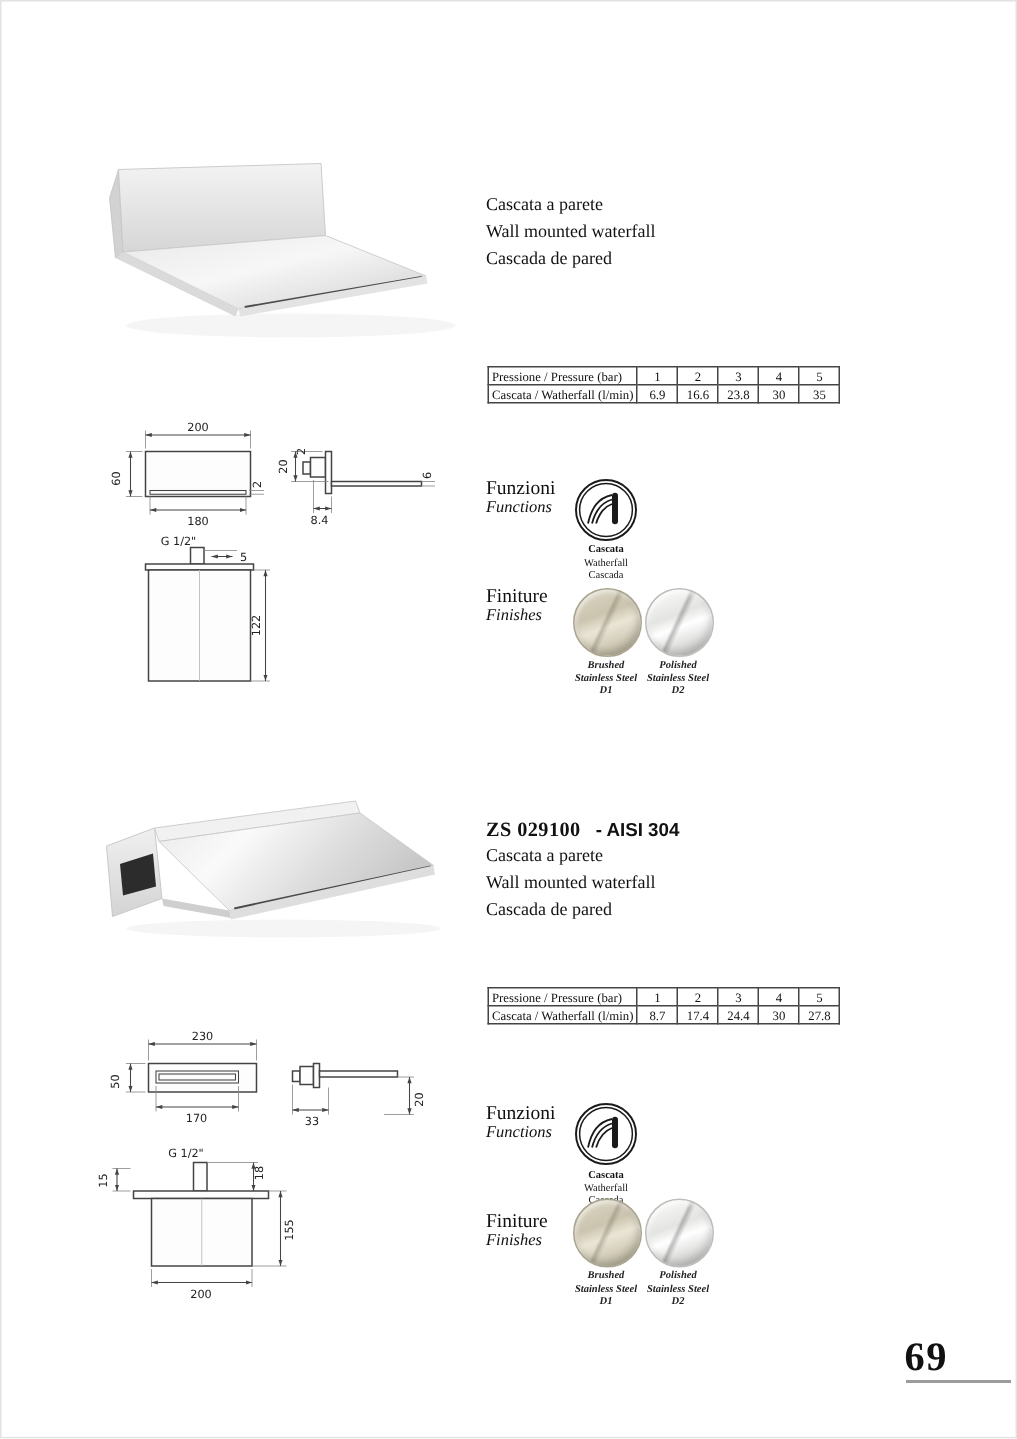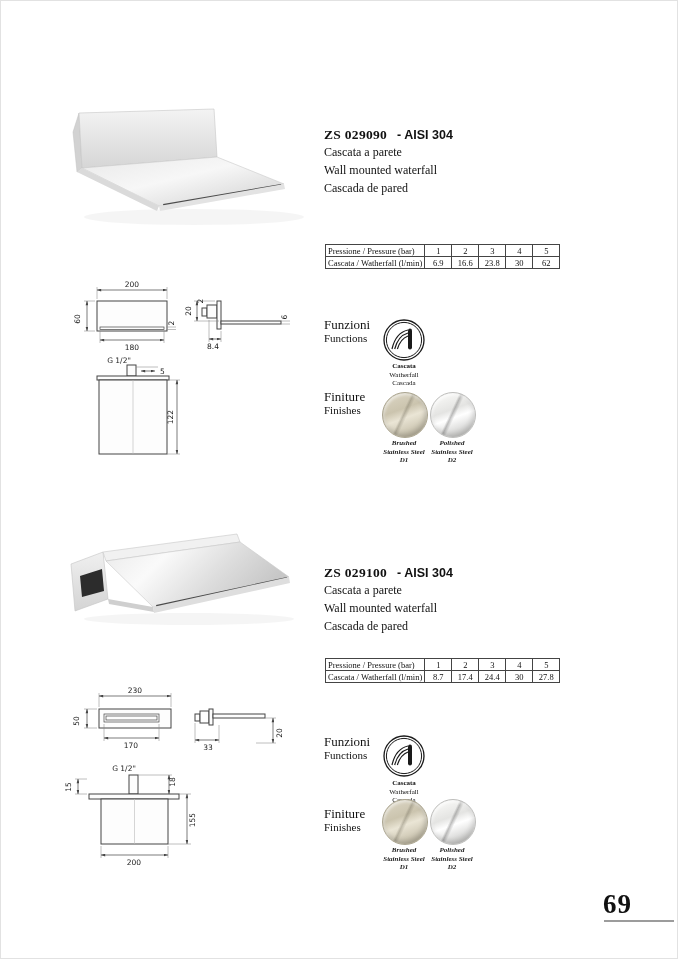--- a/index.html
+++ b/index.html
@@ -10,21 +10,21 @@
   .code-line{font-size:13.5px;font-weight:bold;letter-spacing:.3px;white-space:nowrap;}
   .code-mat{font-family:"Liberation Sans",sans-serif;font-size:12.5px;font-weight:bold;margin-left:10px;letter-spacing:0;}
   .desc{font-size:12px;line-height:18px;margin-top:0;}
   
   table.spec{border-collapse:collapse;font-size:8.5px;color:#111;}
   table.spec td{border:1px solid #444;height:11px;padding:0 2px;line-height:10px;}
   td.lbl{width:92px;text-align:left;white-space:nowrap;margin-left:17px;}
   td.val{width:22px;text-align:center;}
   
   .sec-title{font-size:13px;line-height:15px;}
-  .sec-sub{font-size:11px;line-height:12px;}
+  .sec-sub{font-size:11px;font-style:italic;line-height:12px;}
   .icon-cap{width:70px;text-align:center;font-size:7px;line-height:8.5px;}
   .icon-cap .b{font-weight:bold;}
   .icon-cap .i{}
   .sw{width:44px;height:44px;border-radius:50%;}
   .sw-d1{background:
       linear-gradient(115deg, rgba(0,0,0,0) 44%, rgba(110,105,88,.35) 48%, rgba(0,0,0,0) 54%),
       linear-gradient(160deg,#d9d3c1 8%,#cbc4ae 38%,#eae5d5 55%,#bfb8a2 92%);
       border:1px solid #aaa48f;
       box-shadow:inset -2px -3px 5px rgba(0,0,0,.18), inset 1px 2px 3px rgba(255,255,255,.55);}
   .sw-d2{background:
@@ -64,23 +64,20 @@
     <ellipse cx="135" cy="112" rx="110" ry="8" fill="#000" opacity="0.04"></ellipse>
     <polygon points="14,27 20,8 23,63 18,67" fill="#d2d2d2" stroke="#c0c0c0" stroke-width="0.5"></polygon>
     <polygon points="20,8 155,4 158,52 23,63" fill="url(#pg1a)" stroke="#c6c6c6" stroke-width="0.6"></polygon>
     <polygon points="23,63 158,52 225,79 100,101" fill="url(#pg1b)" stroke="#c9c9c9" stroke-width="0.6"></polygon>
     <polygon points="18,67 23,63 100,101 98,106" fill="#dadada"></polygon>
     <polygon points="104,99 222,79 223,83 105,103" fill="#3c3c3c" opacity="0.9"></polygon>
     <polygon points="100,101 225,79 226,84 101,106" fill="#e3e3e3"></polygon>
   </svg>
 
   <div class="abs" style="left:323px;top:126px;width:250px;">
-    <div class="code-line">
-      <span>ZS 029090</span><span class="code-mat">- AISI 304</span>
-    </div>
     <div class="desc">
       <div>Cascata a parete</div>
       <div>Wall mounted waterfall</div>
       <div>Cascada de pared</div>
     </div>
   </div>
 
   <table class="spec abs" style="left:324px;top:243px;">
     <tbody>
         <tr>
@@ -90,21 +87,21 @@
       <td class="val">3</td>
       <td class="val">4</td>
       <td class="val">5</td>
     </tr>
     <tr>
       <td class="lbl">Cascata / Watherfall (l/min)</td>
       <td class="val">6.9</td>
       <td class="val">16.6</td>
       <td class="val">23.8</td>
       <td class="val">30</td>
-      <td class="val">62</td>
+      <td class="val">35</td>
     </tr>
   </tbody>
     </table>
 
   <svg class="abs" style="left:62px;top:278px;" width="230" height="190" viewBox="0 0 230 190">
     <defs>
       <marker id="a1e" markerWidth="7" markerHeight="5" refX="6" refY="2" orient="auto">
           <path d="M0,0L6,2L0,4z" fill="#444"></path>
         </marker>
       <marker id="a1s" markerWidth="7" markerHeight="5" refX="0" refY="2" orient="auto">
@@ -212,21 +209,21 @@
     <ellipse cx="130" cy="90" rx="105" ry="6" fill="#000" opacity="0.04"></ellipse>
     <polygon points="12,35 44,23 49,70 16,82" fill="url(#pg2a)" stroke="#c4c4c4" stroke-width="0.6"></polygon>
     <polygon points="21,47 43,40 45,62 23,68" fill="#2c2c2c"></polygon>
     <polygon points="44,23 178,5 181,13 47,32" fill="#f1f1f1" stroke="#c8c8c8" stroke-width="0.6"></polygon>
     <polygon points="47,32 181,13 230,48 94,78" fill="url(#pg2b)" stroke="#c9c9c9" stroke-width="0.6"></polygon>
     <polygon points="49,70 94,78 95,83 50,75" fill="#cfcfcf"></polygon>
     <polygon points="97,76 228,48 229,52 98,80" fill="#3a3a3a" opacity="0.9"></polygon>
     <polygon points="94,78 230,48 231,54 95,84" fill="#dedede"></polygon>
   </svg>
 
-  <div class="abs" style="left:323px;top:564px;width:250px;">
+  <div class="abs" style="left:323px;top:544px;width:250px;">
     <div class="code-line">
       <span>ZS 029100</span><span class="code-mat">- AISI 304</span>
     </div>
     <div class="desc">
       <div>Cascata a parete</div>
       <div>Wall mounted waterfall</div>
       <div>Cascada de pared</div>
     </div>
   </div>
 

